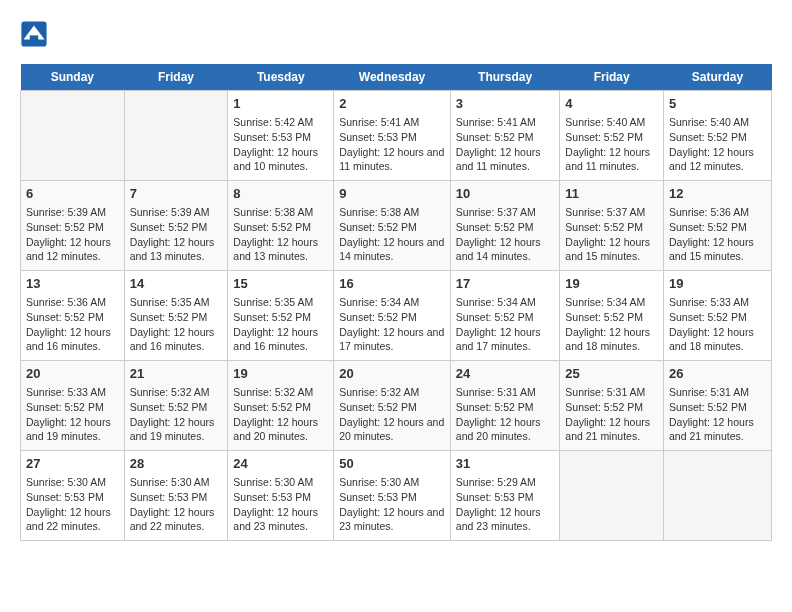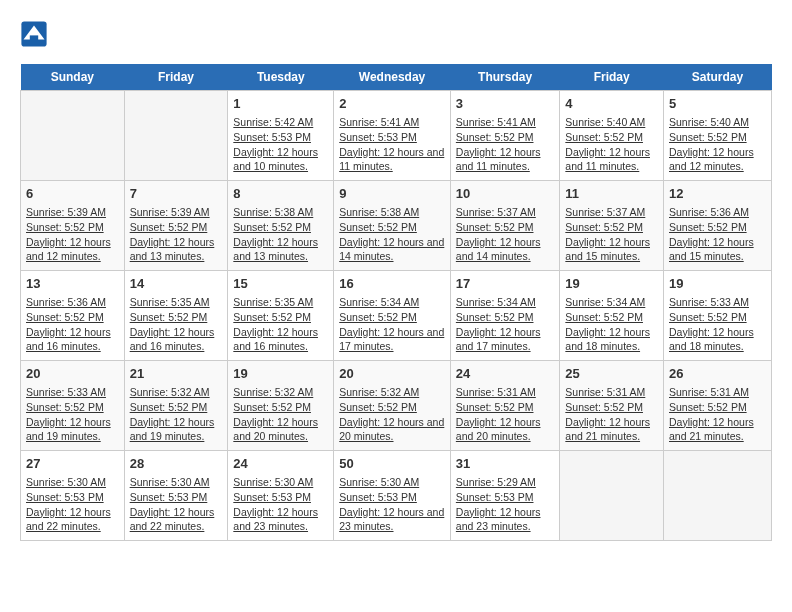--- a/index.html
+++ b/index.html
@@ -63,21 +63,20 @@
     }
     .day-num {
       font-weight: bold;
       font-size: 13px;
       display: block;
       margin-bottom: 2px;
     }
     .day-info {
       font-size: 10.5px;
       color: #333;
-      text-decoration: underline;
     }
     tbody tr:nth-child(even) td {
       background: #f9f9f9;
     }
     tbody tr:nth-child(odd) td {
       background: #ffffff;
     }
     .empty { background: #f5f5f5 !important; }
   </style>
 </head>

